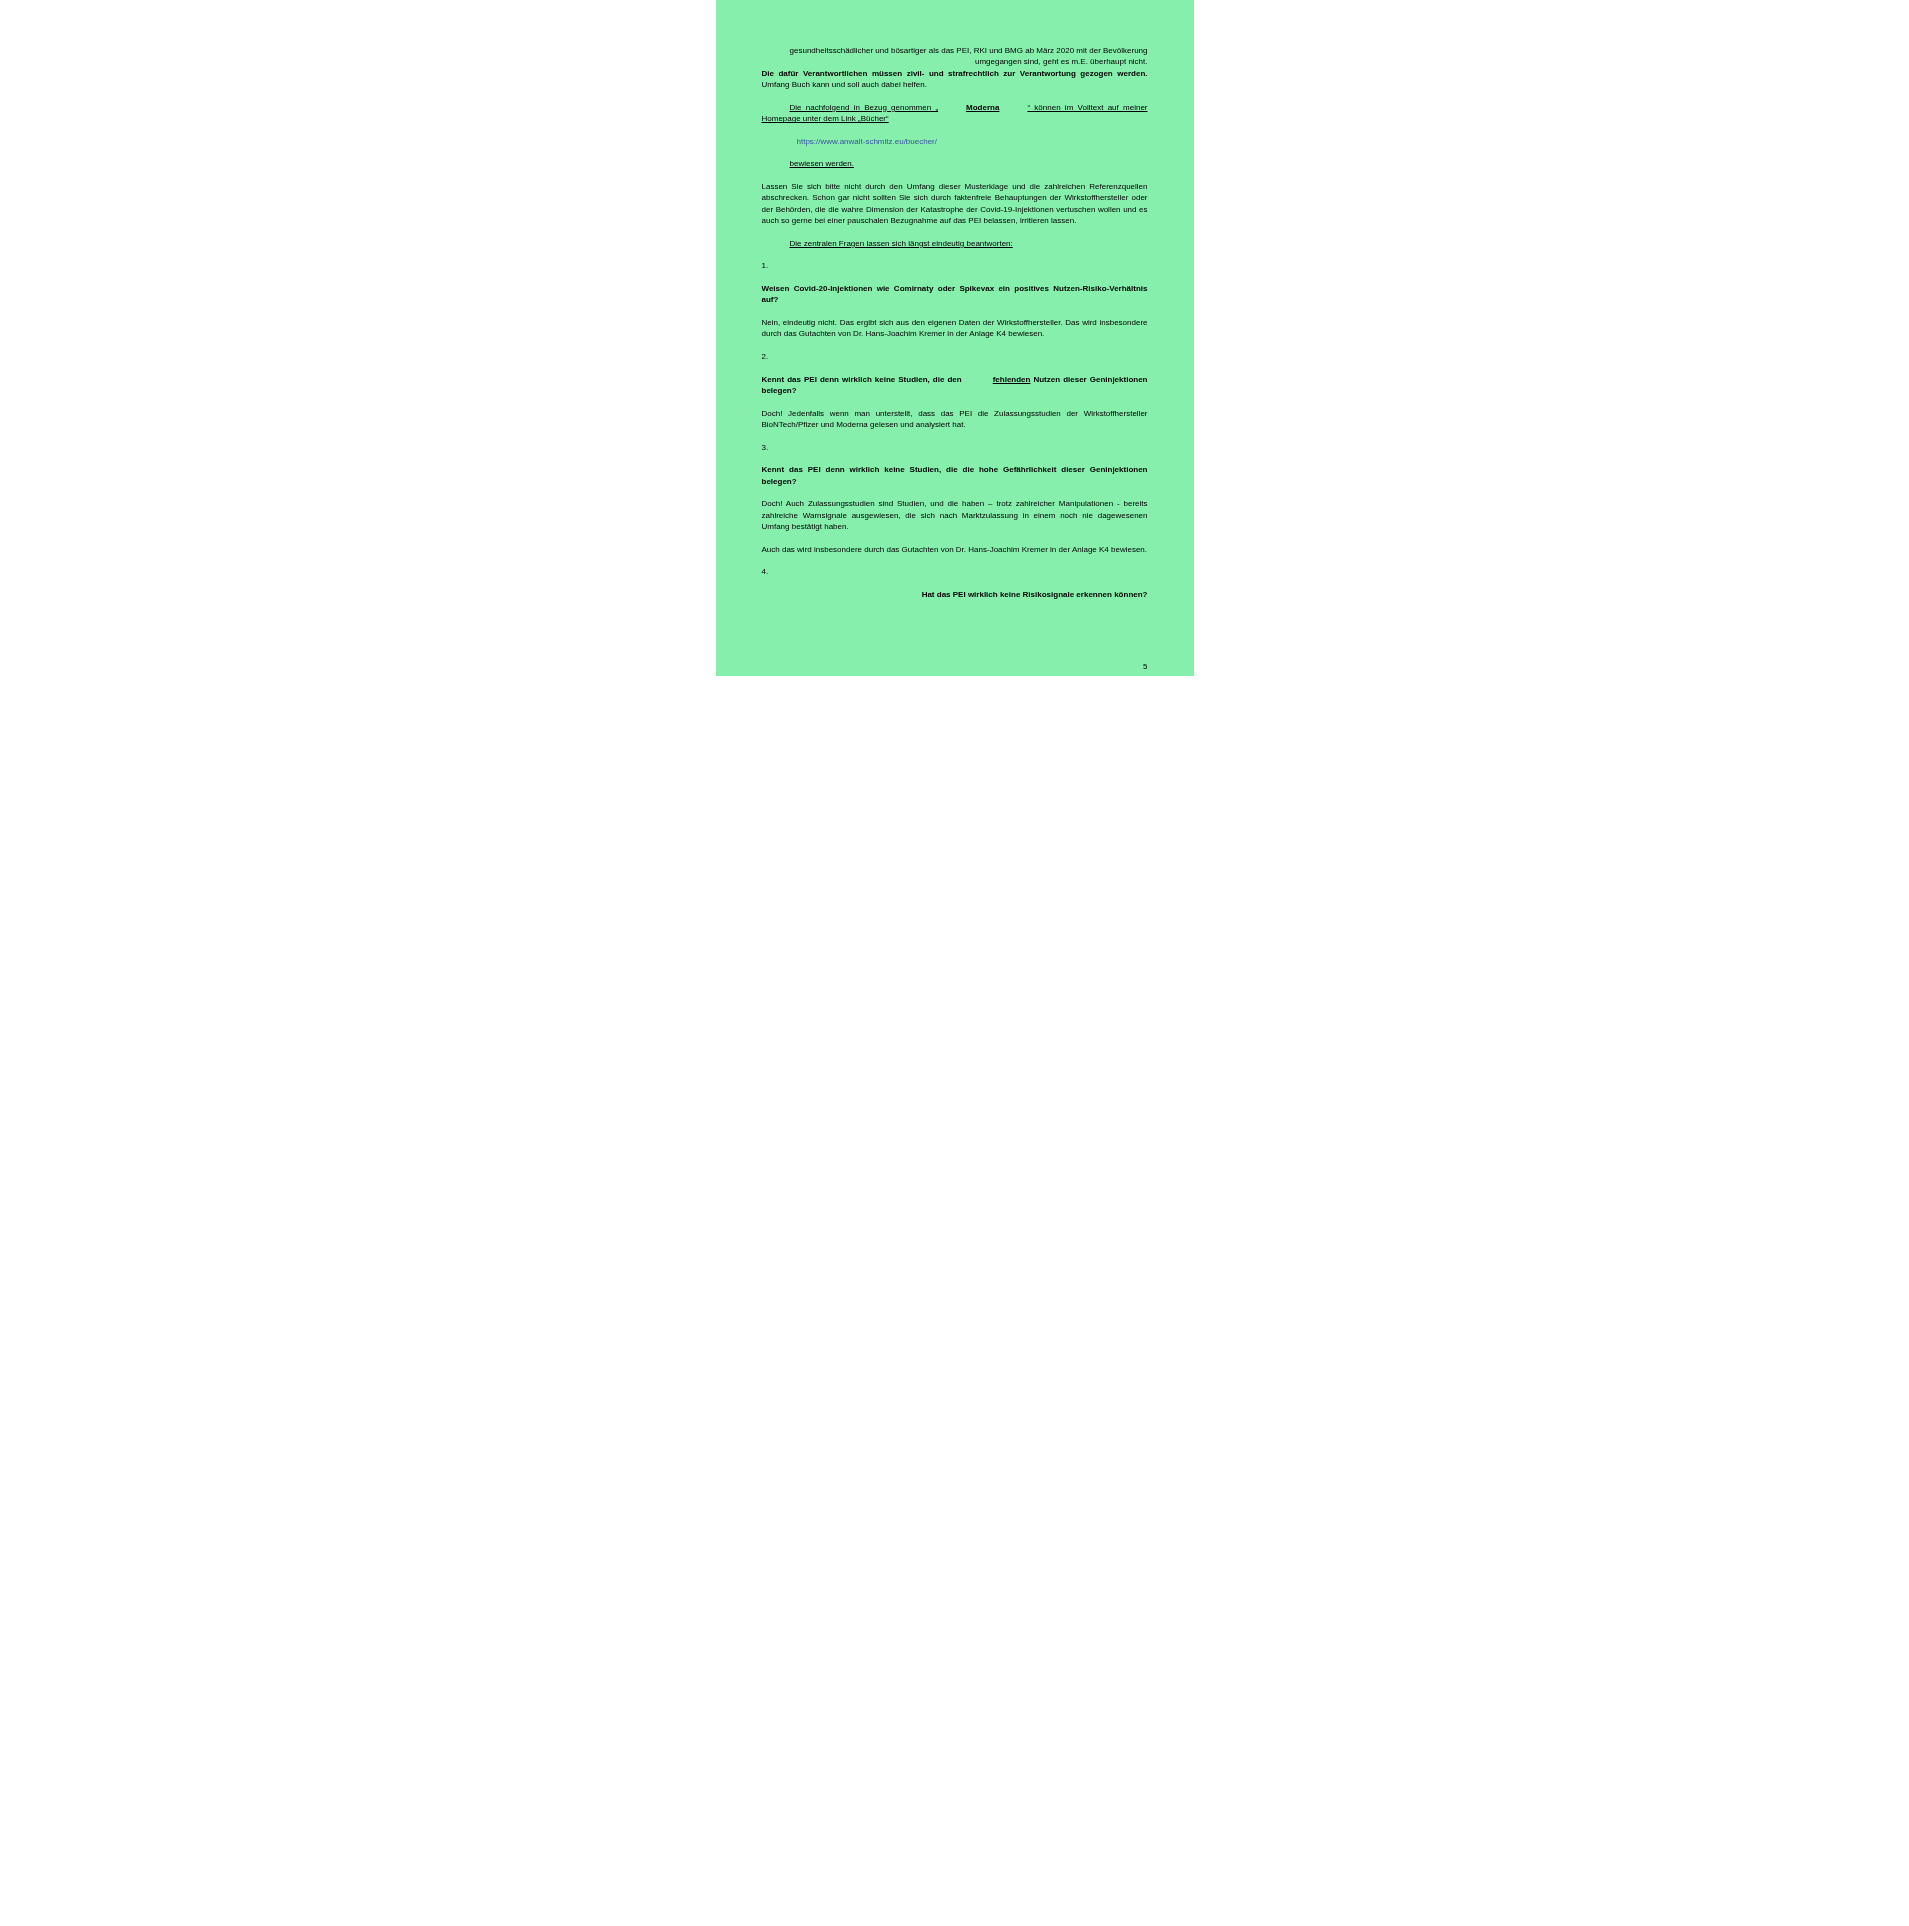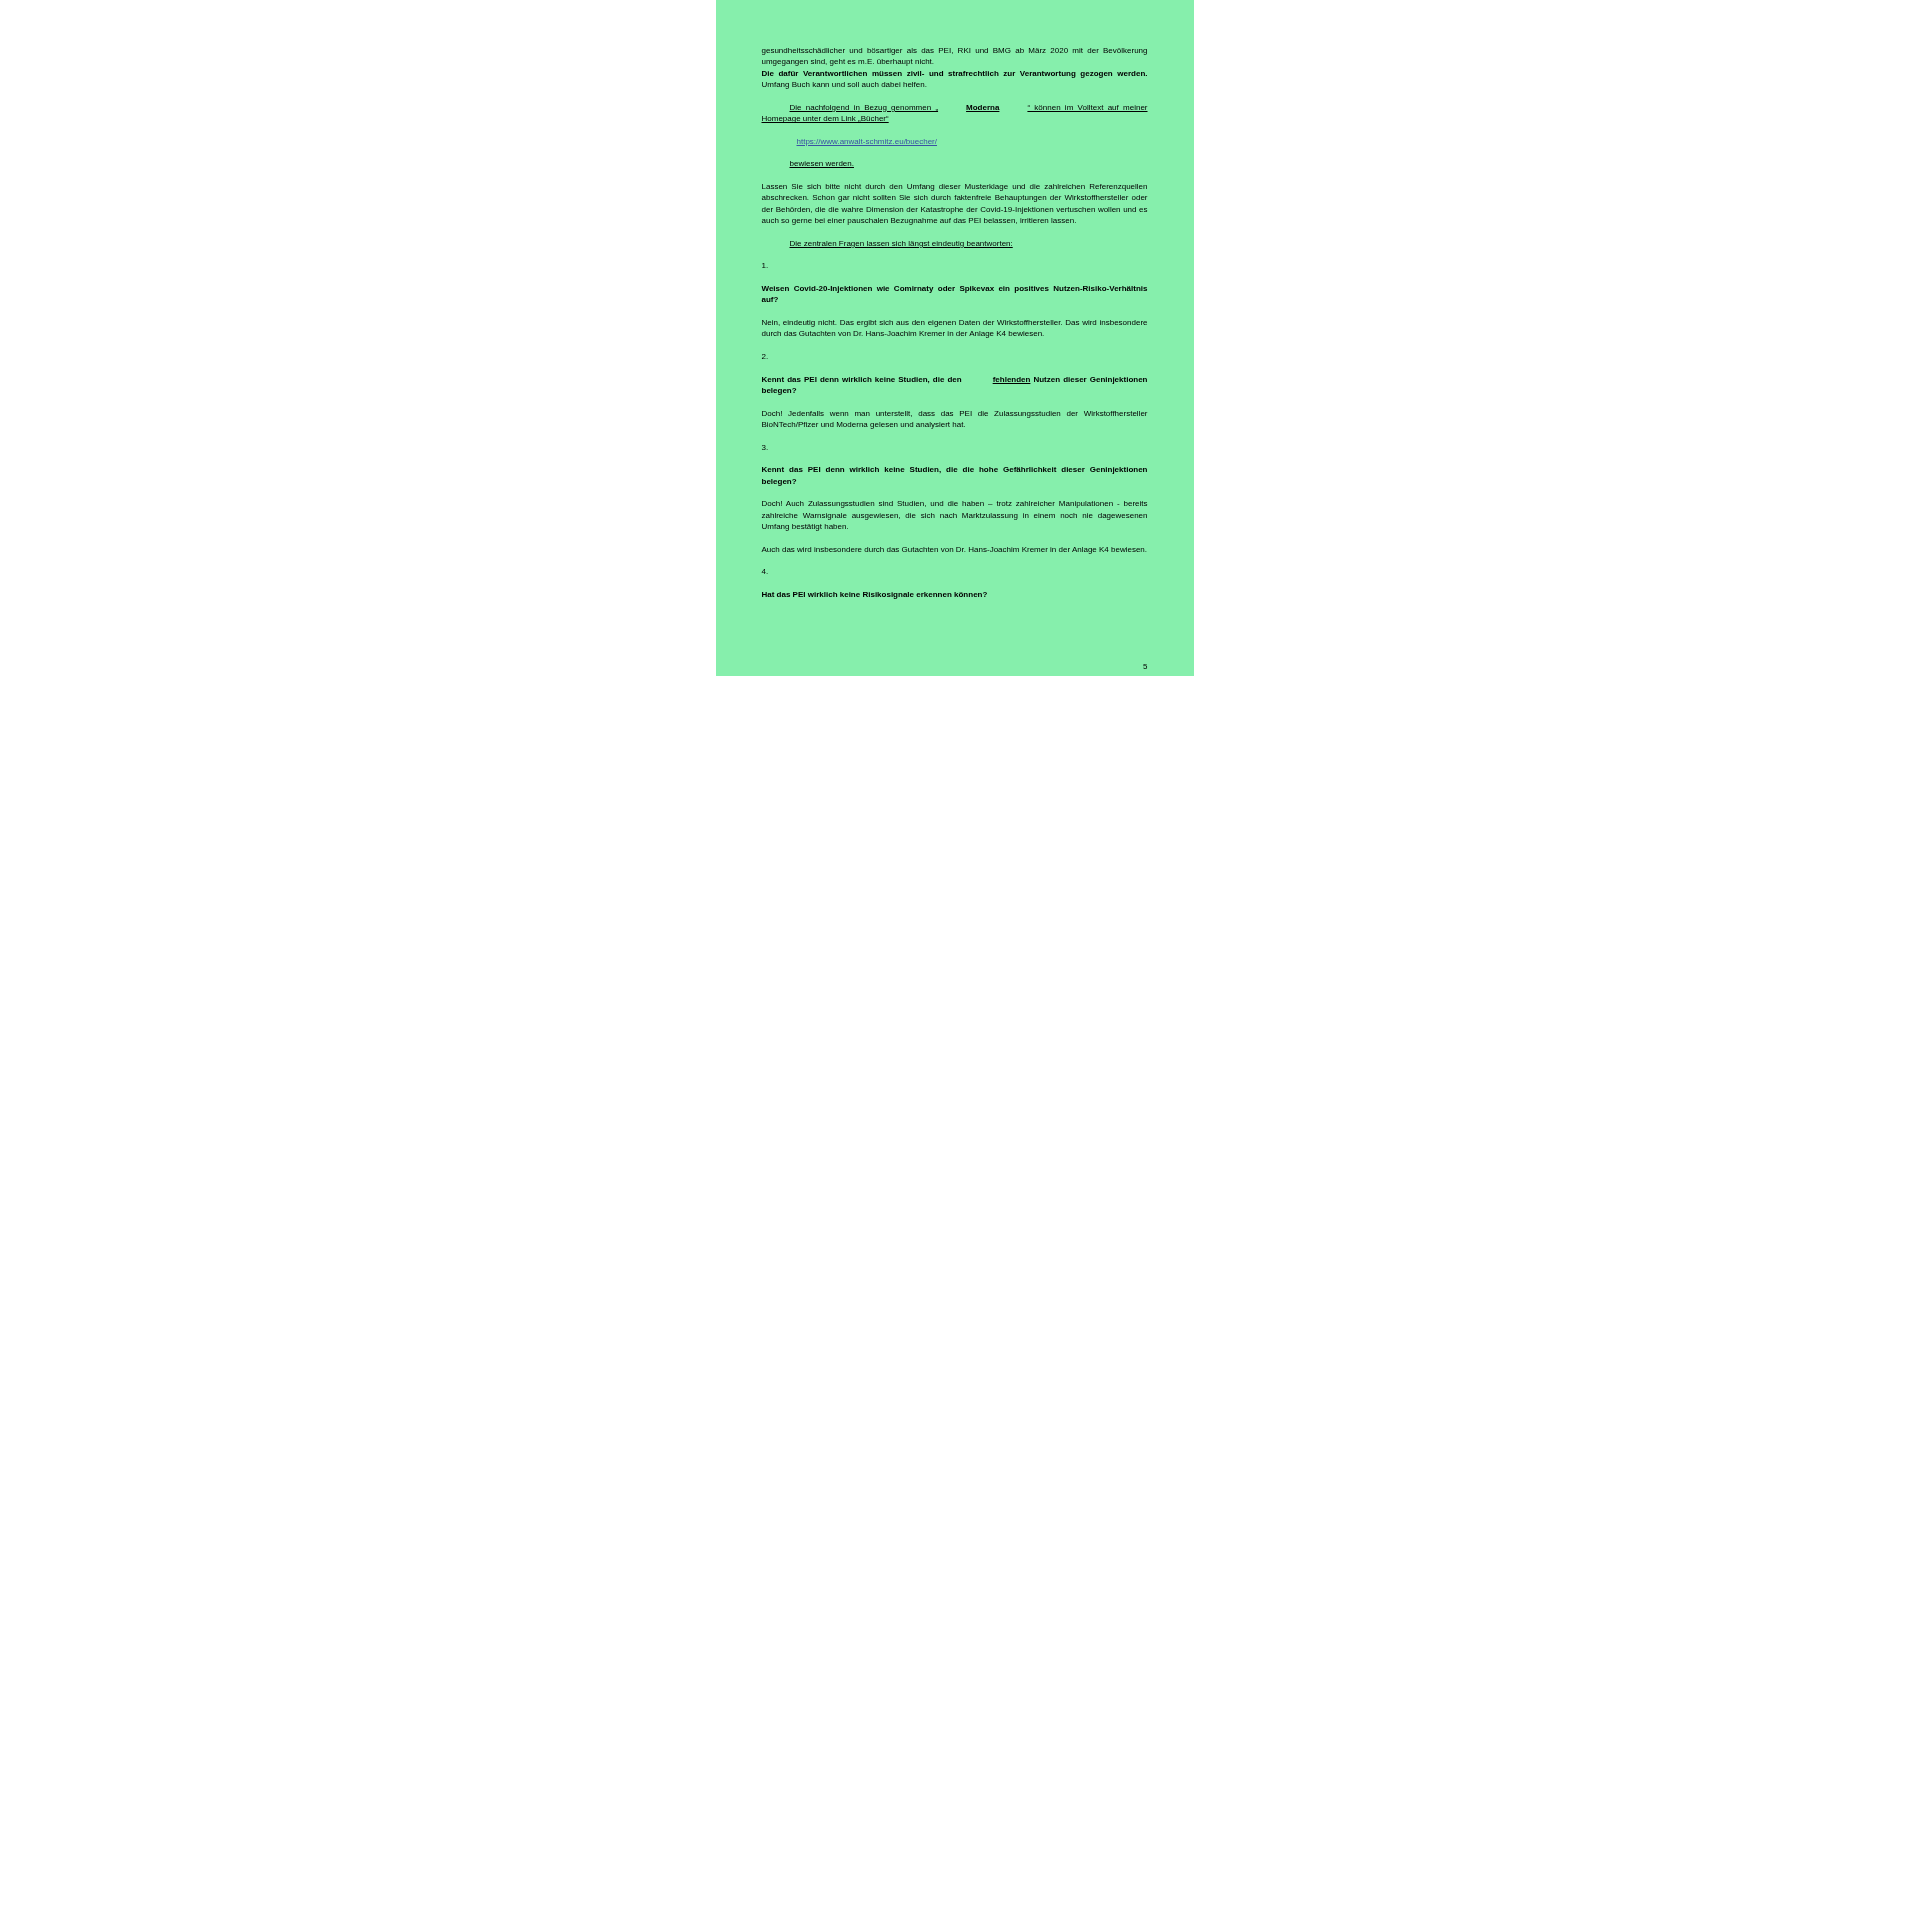--- a/index.html
+++ b/index.html
@@ -18,37 +18,37 @@
     font-family: "Liberation Sans", sans-serif;
     font-size: 8px;
     line-height: 11.4px;
     color: #000000;
   }
   p {
     margin: 0 0 11.2px 0;
   }
   p.m0 {
     margin-bottom: 0;
+    text-align: right;
   }
   .just {
     text-align: justify;
     text-justify: inter-word;
   }
   .b {
     font-weight: bold;
   }
   .u {
     text-decoration: underline;
     text-decoration-thickness: 0.6px;
     text-underline-offset: 1.2px;
     padding-left: 28px;
   }
   .link {
     color: #3a53a4;
-    text-decoration: underline;
     text-decoration-thickness: 0.6px;
     text-underline-offset: 1.2px;
     cursor: pointer;
     padding-left: 35px;
   }
   .pagenum {
     position: absolute;
     top: 661px;
     right: 46px;
     font-size: 8px;

